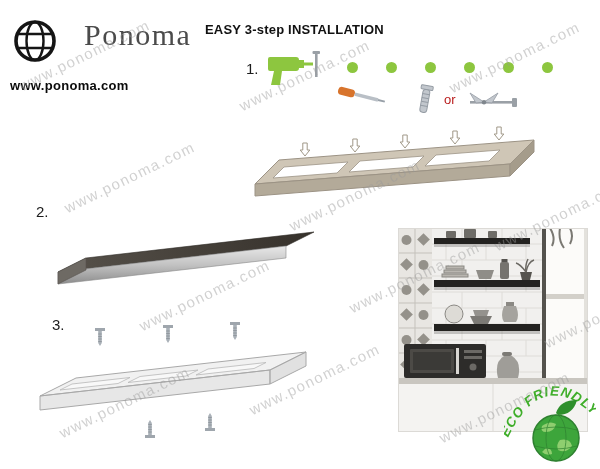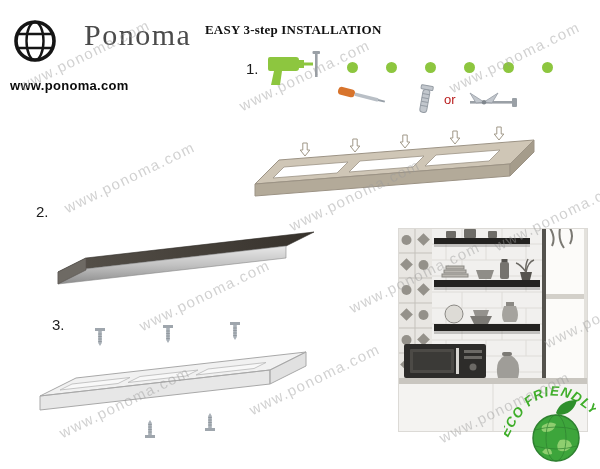--- a/index.html
+++ b/index.html
@@ -3,21 +3,21 @@
 <meta charset="utf-8">
 <style>
   * { box-sizing: border-box; }
   html,body { margin:0; padding:0; background:#ffffff; }
   body { font-family:"Liberation Sans", sans-serif; }
   .canvas { position:relative; width:600px; height:469px; background:#fff; overflow:hidden; }
 
   .logo { position:absolute; left:12px; top:18px; display:flex; align-items:flex-start; gap:26px;font-family:Liberation Serif, serif; }
   .logo-text { font-size:30px; color:#4b4b4b; letter-spacing:1.5px; }
   .website { position:absolute; left:10px; top:78px; font-size:13px; font-weight:bold; color:#0a0a0a; letter-spacing:.3px; }
-  .heading { position:absolute; left:205px; top:22px; font-size:13px; font-weight:600; color:#111; letter-spacing:.2px;font-family:Liberation Serif, serif; }
+  .heading { position:absolute; left:205px; top:22px; font-size:13px; font-weight:600; color:#111; letter-spacing:.2px; }
 
   .step-label { position:absolute; font-size:15px; color:#1c1c1c; }
   .step1-label { left:246px; top:60px; }
   .step2-label { left:36px; top:203px; }
   .step3-label { left:52px; top:316px; }
 
   .drill { position:absolute; left:266px; top:48px; }
   .dots { position:absolute; left:347px; top:62px; display:flex; gap:28px; }
   .dot { width:11px; height:11px; border-radius:50%; background:#8dc63f; }
   .screwdriver { position:absolute; left:336px; top:84px; }

